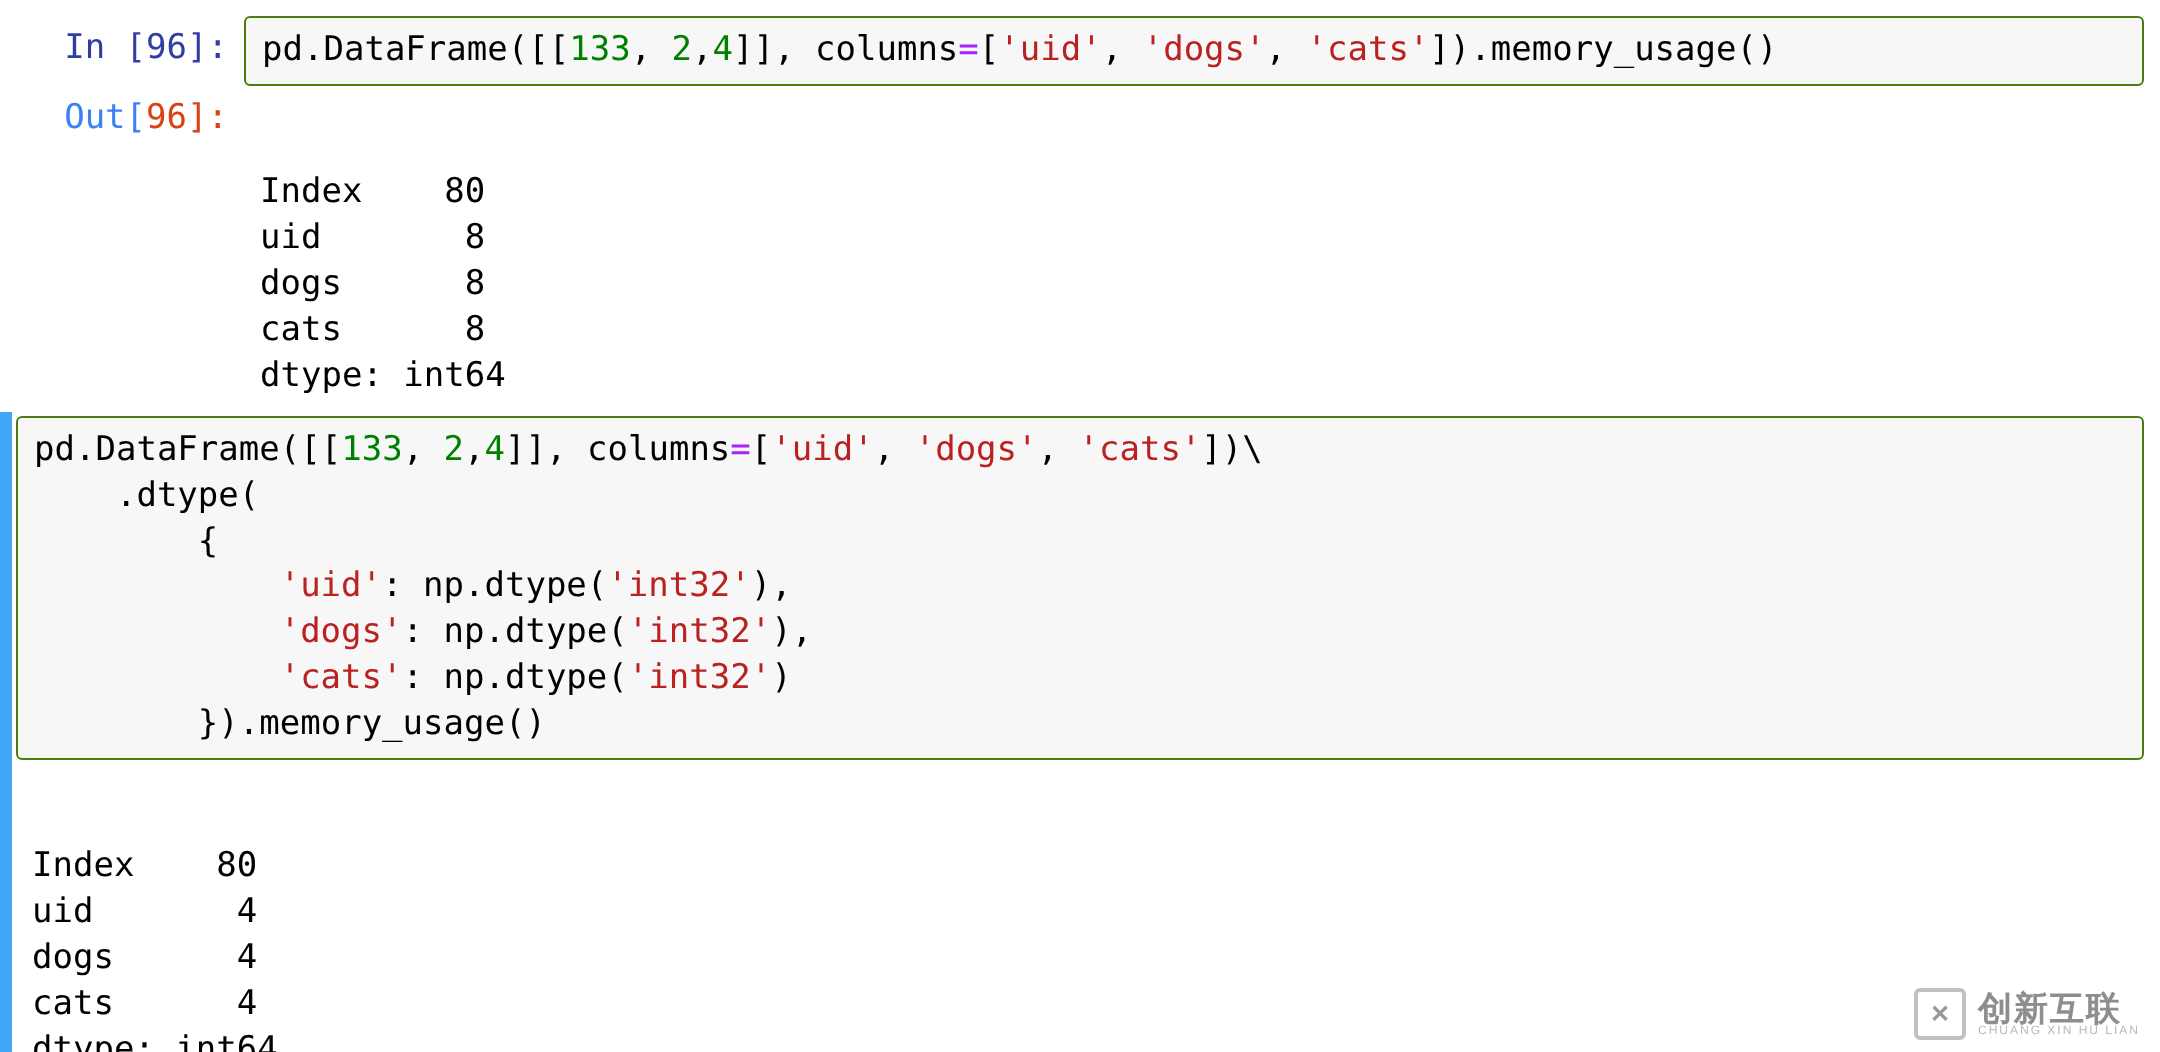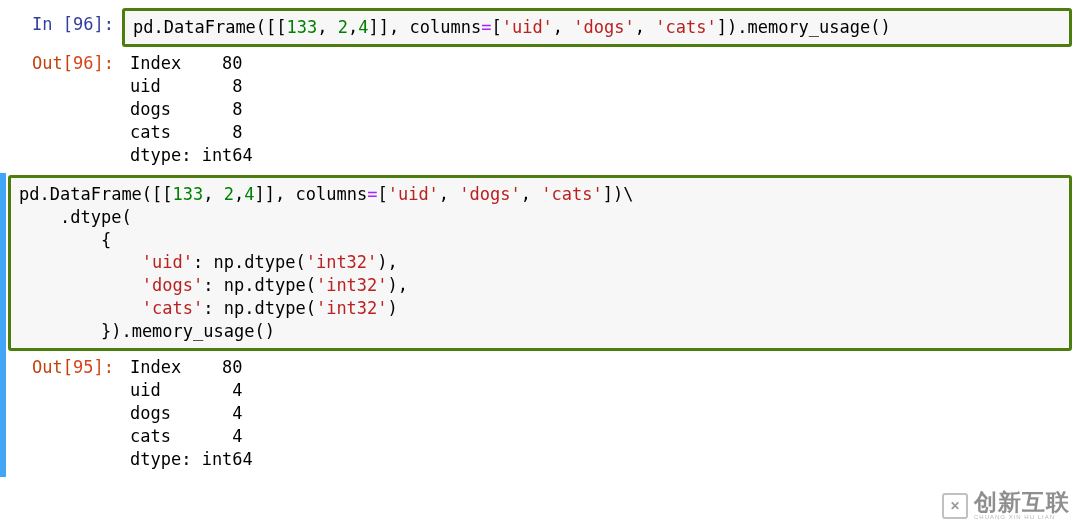--- a/index.html
+++ b/index.html
@@ -36,43 +36,44 @@
   }
   .prompt {
     flex: 0 0 106px;
     text-align: right;
     padding: 6px 8px 0 0;
     font-family: inherit;
     white-space: pre;
     user-select: none;
   }
   .prompt .in-word { color: #303F9F; margin-top: 40px; }
-  .prompt .out-word { color: #c2410c; }
+  .prompt .out-word { color: #3b82f6; }
   .prompt .bracket { color: #303F9F; }
   .prompt.out .bracket { color: #D84315; }
   .prompt .num { color: #000000; font-weight: normal; }
   .prompt.in .num { color: #303F9F; }
   .prompt.out .num { color: #D84315; }
 
   .code-box {
     flex: 1 1 auto;
-    border: 3px solid #4d7c0f;
+    border: 1px solid #4d7c0f;
     border-radius: 3px;
     background: #f7f7f7;
     padding: 5px 8px;
     white-space: pre;
     line-height: 1.35;
     overflow: hidden;
   }
   .output-box {
     flex: 1 1 auto;
     padding: 5px 8px 2px 8px;
     white-space: pre;
     line-height: 1.35;
     background: #ffffff;
+    margin-top: 37px;
   }
   .tok-name   { color: #000000; }
   .tok-punc   { color: #000000; }
   .tok-num    { color: #008000; }
   .tok-str    { color: #BA2121; }
   .tok-op     { color: #AA22FF; }
 
   .watermark {
     position: absolute;
     right: 10px;
@@ -89,21 +90,21 @@
     border-radius: 3px;
     display: flex;
     align-items: center;
     justify-content: center;
     font-size: 12px;
     font-weight: bold;
     color: #555;
     background: #fff;
   }
   .watermark .txt-main {
-    font-size: 23px;
+    font-size: 17px;
     font-weight: bold;
     color: #444;
     letter-spacing: 1px;
     line-height: 1;
   }
   .watermark .txt-sub {
     font-size: 6px;
     color: #888;
     letter-spacing: 1px;
     line-height: 1;
@@ -133,21 +134,20 @@
     <div class="row">
       <div class="code-box"><span class="tok-name">pd</span><span class="tok-punc">.</span><span class="tok-name">DataFrame</span><span class="tok-punc">(</span><span class="tok-punc">[[</span><span class="tok-num">133</span><span class="tok-punc">, </span><span class="tok-num">2</span><span class="tok-punc">,</span><span class="tok-num">4</span><span class="tok-punc">]]</span><span class="tok-punc">, </span><span class="tok-name">columns</span><span class="tok-op">=</span><span class="tok-punc">[</span><span class="tok-str">'uid'</span><span class="tok-punc">, </span><span class="tok-str">'dogs'</span><span class="tok-punc">, </span><span class="tok-str">'cats'</span><span class="tok-punc">]</span><span class="tok-punc">)</span><span class="tok-punc">\</span>
 <span class="tok-punc">    </span><span class="tok-punc">.</span><span class="tok-name">dtype</span><span class="tok-punc">(</span>
 <span class="tok-punc">        </span><span class="tok-punc">{</span>
 <span class="tok-punc">            </span><span class="tok-str">'uid'</span><span class="tok-punc">: </span><span class="tok-name">np</span><span class="tok-punc">.</span><span class="tok-name">dtype</span><span class="tok-punc">(</span><span class="tok-str">'int32'</span><span class="tok-punc">)</span><span class="tok-punc">,</span>
 <span class="tok-punc">            </span><span class="tok-str">'dogs'</span><span class="tok-punc">: </span><span class="tok-name">np</span><span class="tok-punc">.</span><span class="tok-name">dtype</span><span class="tok-punc">(</span><span class="tok-str">'int32'</span><span class="tok-punc">)</span><span class="tok-punc">,</span>
 <span class="tok-punc">            </span><span class="tok-str">'cats'</span><span class="tok-punc">: </span><span class="tok-name">np</span><span class="tok-punc">.</span><span class="tok-name">dtype</span><span class="tok-punc">(</span><span class="tok-str">'int32'</span><span class="tok-punc">)</span>
 <span class="tok-punc">        </span><span class="tok-punc">}</span><span class="tok-punc">)</span><span class="tok-punc">.</span><span class="tok-name">memory_usage</span><span class="tok-punc">(</span><span class="tok-punc">)</span></div>
     </div>
     <div class="row">
-      <div class="prompt out"><span class="out-word">Out[</span><span class="num">95</span><span class="bracket">]:</span></div>
       <div class="output-box">Index    80
 uid       4
 dogs      4
 cats      4
 dtype: int64</div>
     </div>
   </div>
 
 </div>
 

